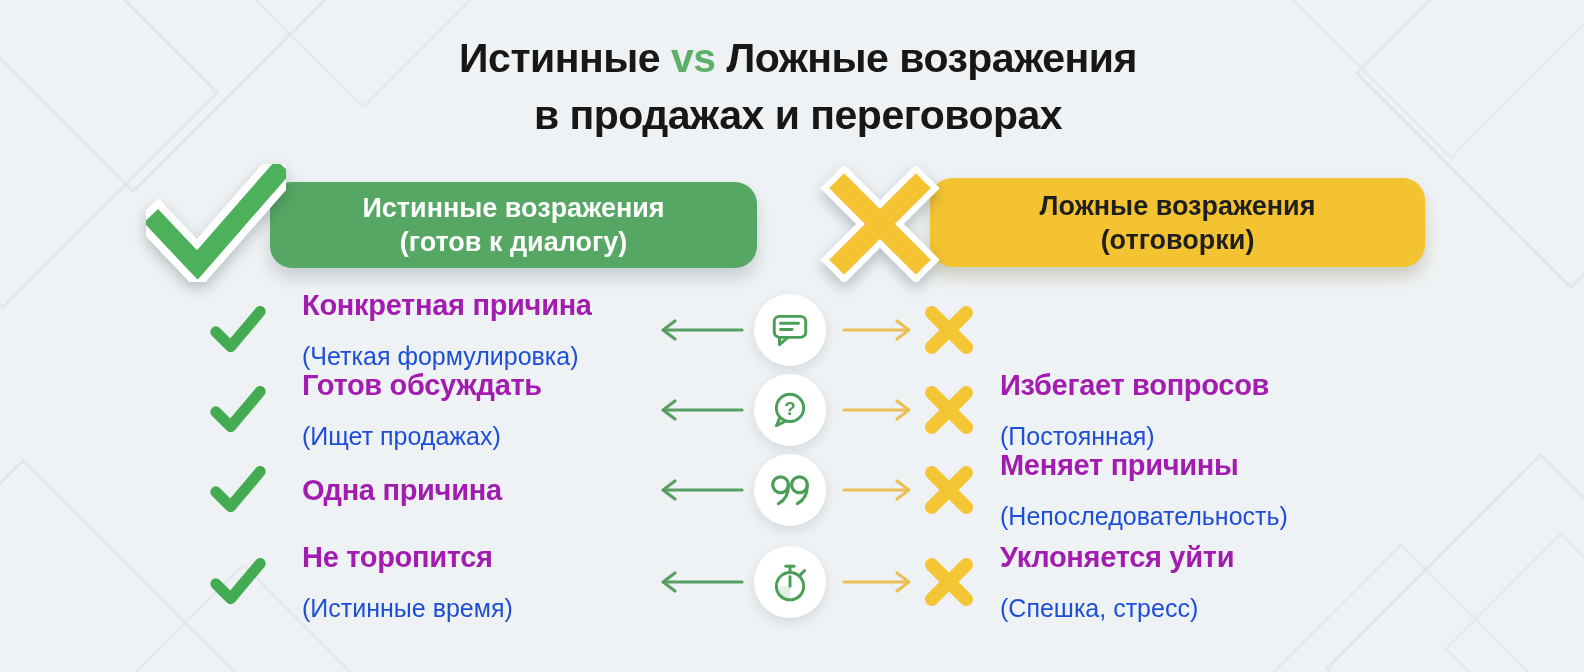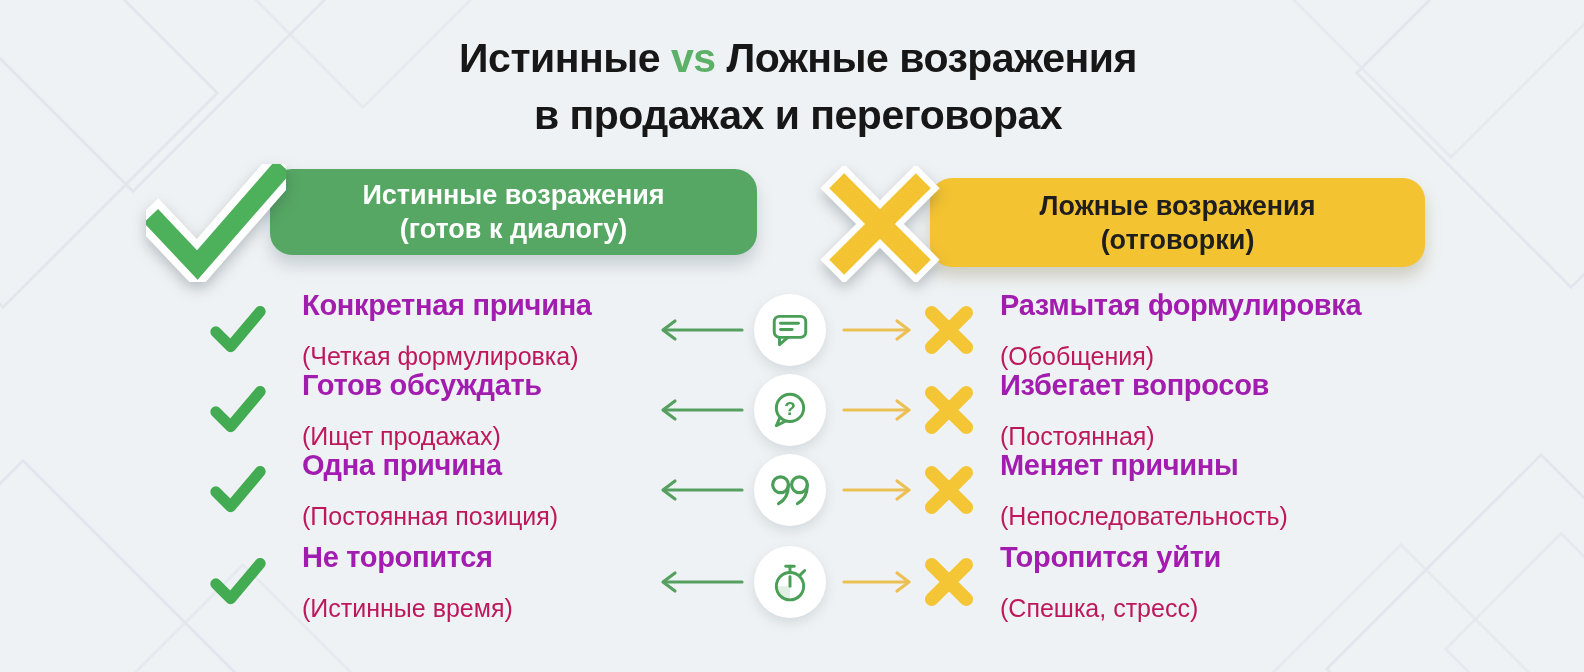--- a/index.html
+++ b/index.html
@@ -18,39 +18,39 @@
     padding-left:12px;
   }
   .title .vs{color:#5cb068;}
   
   .banner{
     position:absolute; border-radius:22px; display:flex; flex-direction:column;
     align-items:center; justify-content:center; text-align:center;
     font-weight:700; font-size:27px; line-height:34px;
   }
   .banner-green{
-    left:270px; top:169px; width:487px; height:86px;
+    left:270px; top:182px; width:487px; height:86px;
     background:#56a763; color:#ffffff;
     box-shadow:0 10px 16px rgba(96,118,128,.28);
   }
   .banner-yellow{
     left:930px; top:178px; width:495px; height:89px;
     background:#f4c331; color:#1e1e1e;
     box-shadow:0 10px 16px rgba(120,110,60,.28);
   }
   .badge{position:absolute; filter:drop-shadow(0 6px 7px rgba(50,70,80,.30));}
   
   .row{position:absolute; left:0; width:100%; height:80px;}
   .row > *{position:absolute; top:50%; transform:translateY(-50%);}
   .chk-sm{left:210px; width:56px; height:48px;}
   .x-sm{left:920px; width:58px; height:50px;}
   .ltext{left:302px; width:360px;}
   .rtext{left:1000px; width:440px;}
   .row-title{font-size:29px; font-weight:700; color:#a21caf; line-height:32px; letter-spacing:-0.3px; white-space:nowrap;}
-  .row-note{font-size:25px; font-weight:400; color:#be185d; line-height:29px; margin-top:21px; white-space:nowrap;}
+  .row-note{font-size:25px; font-weight:400; color:#1d4ed8; line-height:29px; margin-top:21px; white-space:nowrap;}
   .arr-l{left:658px; width:88px; height:26px;}
   .arr-r{left:840px; width:74px; height:26px;}
   .circle{
     left:754px; width:72px; height:72px; border-radius:50%;
     background:#ffffff; box-shadow:0 5px 12px rgba(90,110,120,.18);
     display:flex; align-items:center; justify-content:center;
   }
   .circle svg{width:42px; height:42px;}
 </style>
 </head>
@@ -119,24 +119,20 @@
       </svg>
     </div>
     <svg class="arr-r" viewBox="0 0 74 26">
       <line x1="4" y1="13" x2="68" y2="13" stroke="#ecbf55" stroke-width="3.2" stroke-linecap="round"></line>
       <path d="M57 4 L69 13 L57 22" fill="none" stroke="#ecbf55" stroke-width="3.2" stroke-linecap="round" stroke-linejoin="round"></path>
     </svg>
     <svg class="x-sm" viewBox="0 0 26 26">
       <line x1="4" y1="4" x2="22" y2="22" stroke="#f4c636" stroke-width="7" stroke-linecap="round"></line>
       <line x1="22" y1="4" x2="4" y2="22" stroke="#f4c636" stroke-width="7" stroke-linecap="round"></line>
     </svg>
-    <div class="rtext">
-      <div class="row-title">Размытая формулировка</div>
-      <div class="row-note">(Обобщения)</div>
-    </div>
   </div>
 
   <div class="row" style="top:370px">
     <svg class="chk-sm" viewBox="0 0 30 26">
       <polyline points="3,14 11,22 27,3" fill="none" stroke="#43ac52" stroke-width="6" stroke-linecap="round" stroke-linejoin="round"></polyline>
     </svg>
     <div class="ltext">
       <div class="row-title">Готов обсуждать</div>
       <div class="row-note">(Ищет продажах)</div>
     </div>
@@ -164,21 +160,20 @@
       <div class="row-note">(Постоянная)</div>
     </div>
   </div>
 
   <div class="row" style="top:450px">
     <svg class="chk-sm" viewBox="0 0 30 26">
       <polyline points="3,14 11,22 27,3" fill="none" stroke="#43ac52" stroke-width="6" stroke-linecap="round" stroke-linejoin="round"></polyline>
     </svg>
     <div class="ltext">
       <div class="row-title">Одна причина</div>
-      <div class="row-note">(Постоянная позиция)</div>
     </div>
     <svg class="arr-l" viewBox="0 0 88 26">
       <line x1="84" y1="13" x2="6" y2="13" stroke="#55a061" stroke-width="3.2" stroke-linecap="round"></line>
       <path d="M17 4 L5 13 L17 22" fill="none" stroke="#55a061" stroke-width="3.2" stroke-linecap="round" stroke-linejoin="round"></path>
     </svg>
     <div class="circle">
       <svg viewBox="0 0 40 40" fill="none" stroke="#4a9e57" stroke-width="3" stroke-linecap="round">
         <circle cx="11" cy="15" r="7.5"></circle>
         <path d="M18.5 15 C18.5 25 15 30 9 33"></path>
         <circle cx="29" cy="15" r="7.5"></circle>
@@ -223,18 +218,18 @@
     </div>
     <svg class="arr-r" viewBox="0 0 74 26">
       <line x1="4" y1="13" x2="68" y2="13" stroke="#ecbf55" stroke-width="3.2" stroke-linecap="round"></line>
       <path d="M57 4 L69 13 L57 22" fill="none" stroke="#ecbf55" stroke-width="3.2" stroke-linecap="round" stroke-linejoin="round"></path>
     </svg>
     <svg class="x-sm" viewBox="0 0 26 26">
       <line x1="4" y1="4" x2="22" y2="22" stroke="#f4c636" stroke-width="7" stroke-linecap="round"></line>
       <line x1="22" y1="4" x2="4" y2="22" stroke="#f4c636" stroke-width="7" stroke-linecap="round"></line>
     </svg>
     <div class="rtext">
-      <div class="row-title">Торопится уйти</div>
+      <div class="row-title">Уклоняется уйти</div>
       <div class="row-note">(Спешка, стресс)</div>
     </div>
   </div>
 
 </div>
 
 </body></html>

